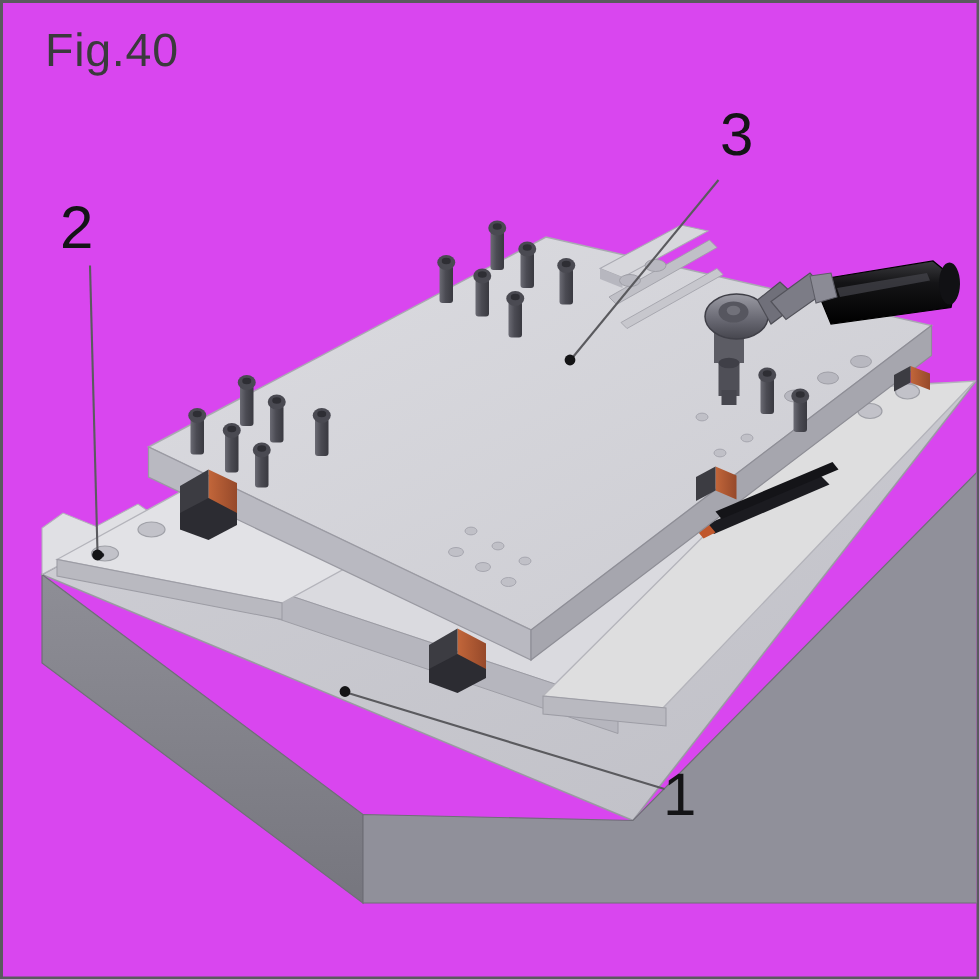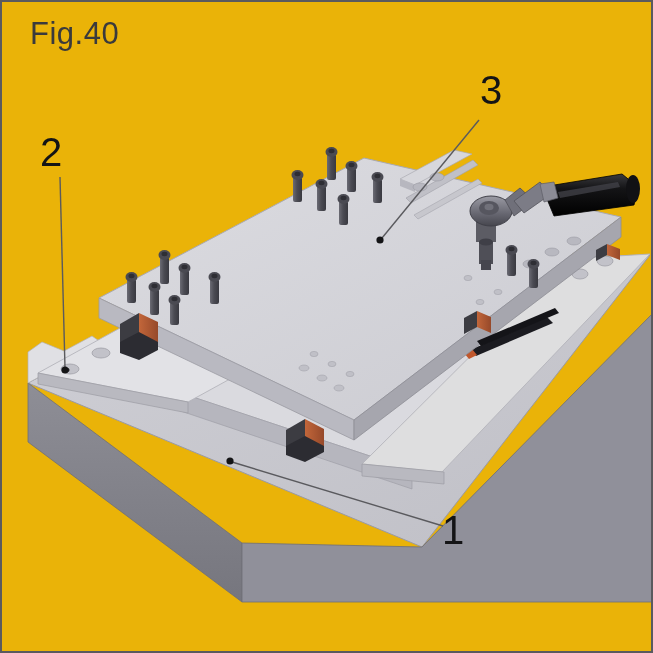--- a/index.html
+++ b/index.html
@@ -7,21 +7,21 @@
     padding: 0;
     background: #ffffff;
   }
   body {
     font-family: "Liberation Sans", sans-serif;
   }
   #figure-root {
     position: relative;
     width: 653px;
     height: 653px;
-    background: #eab308;
+    background: #d946ef;
     box-sizing: border-box;
     border: 2px solid #5a5a5e;
     overflow: hidden;
   }
   #figure-svg {
     position: absolute;
     left: 0;
     top: 0;
     width: 653px;
     height: 653px;

